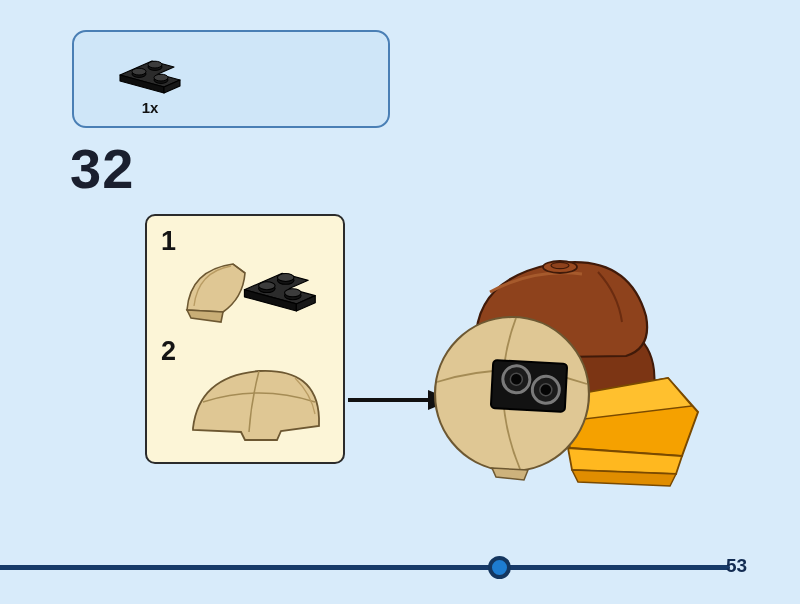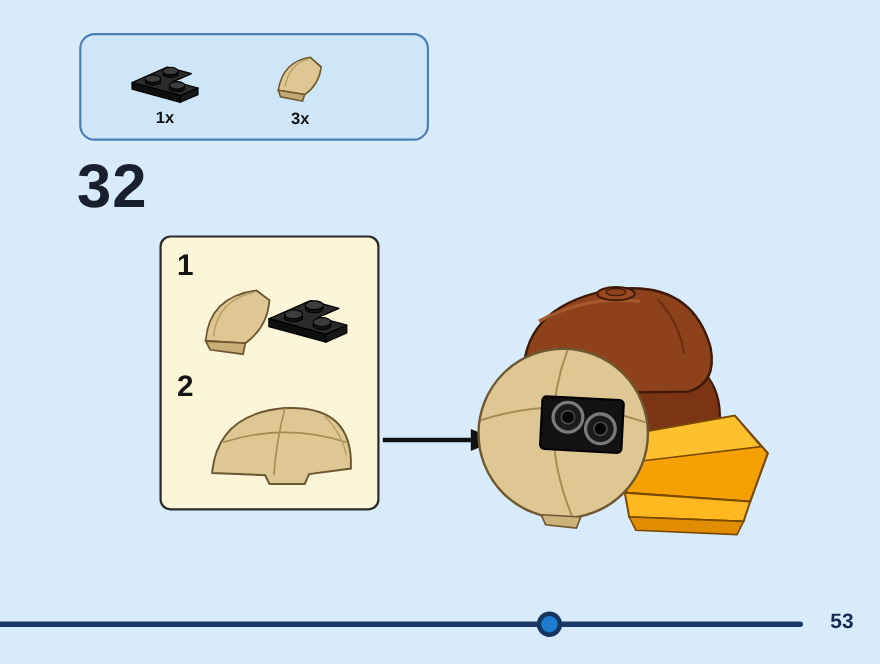--- a/index.html
+++ b/index.html
@@ -22,21 +22,21 @@
   .substep-figure{position:absolute;}
   .fig1{left:30px;top:30px;}
   .fig2{left:36px;top:138px;}
 
   .assembly-arrow{position:absolute;left:346px;top:386px;}
   .model-preview{position:absolute;left:430px;top:250px;}
 
   .progress-track{position:absolute;left:0;top:565px;width:730px;height:5px;background:#173a68;border-radius:0 3px 3px 0;cursor:pointer;}
   .progress-thumb{position:absolute;left:488px;top:556px;width:23px;height:23px;border-radius:50%;
     background:#1e7cd0;border:4px solid #14365f;box-sizing:border-box;cursor:grab;}
-  .page-number{position:absolute;left:726px;top:555px;width:50px;text-align:right;font-size:19px;font-weight:700;color:#132c52;}
+  .page-number{position:absolute;left:726px;top:555px;width:50px;text-align:left;font-size:19px;font-weight:700;color:#132c52;}
 </style>
 </head>
 <body>
 
 <div id="app">
 
   <div class="parts-panel">
     <div class="part-item">
       <svg width="76" height="54" viewBox="0 0 76 54">
         <g stroke="#000" stroke-width="1.1" stroke-linejoin="round">
@@ -47,29 +47,20 @@
         <g stroke="#000" stroke-width="1">
           <ellipse cx="27" cy="31" rx="7" ry="3.4" fill="#141414"></ellipse>
           <ellipse cx="27" cy="28.6" rx="7" ry="3.4" fill="#3c3c3c"></ellipse>
           <ellipse cx="49" cy="37" rx="7" ry="3.4" fill="#141414"></ellipse>
           <ellipse cx="49" cy="34.6" rx="7" ry="3.4" fill="#3c3c3c"></ellipse>
           <ellipse cx="43" cy="24" rx="7" ry="3.4" fill="#141414"></ellipse>
           <ellipse cx="43" cy="21.6" rx="7" ry="3.4" fill="#3c3c3c"></ellipse>
         </g>
       </svg>
       <div class="part-count">1x</div>
-    </div>
-    <div class="part-item">
-      <svg width="58" height="56" viewBox="0 0 58 56">
-        <path d="M9 40 Q13 14 38 10 L48 19 Q46 35 33 44 Z" fill="#dfc794" stroke="#6f5a2e" stroke-width="1.4"></path>
-        <path d="M9 40 L33 44 L31 50 L11 46 Z" fill="#c3a873" stroke="#6f5a2e" stroke-width="1.4"></path>
-        <path d="M38 10 L48 19" stroke="#6f5a2e" stroke-width="1.2" fill="none"></path>
-        <path d="M15 37 Q19 16 36 12" stroke="#b99c63" stroke-width="1.2" fill="none"></path>
-      </svg>
-      <div class="part-count">3x</div>
     </div>
   </div>
 
   <div class="step-number">32</div>
 
   <div class="instruction-box">
     <div class="substep-number substep-1-num">1</div>
     <svg class="substep-figure fig1" width="152" height="96" viewBox="0 0 152 96">
       <path d="M10 64 Q13 24 56 18 L68 27 Q66 52 46 66 Z" fill="#dfc794" stroke="#6d5832" stroke-width="1.6"></path>
       <path d="M10 64 L46 66 L44 76 L14 72 Z" fill="#c9ae77" stroke="#6d5832" stroke-width="1.6"></path>

